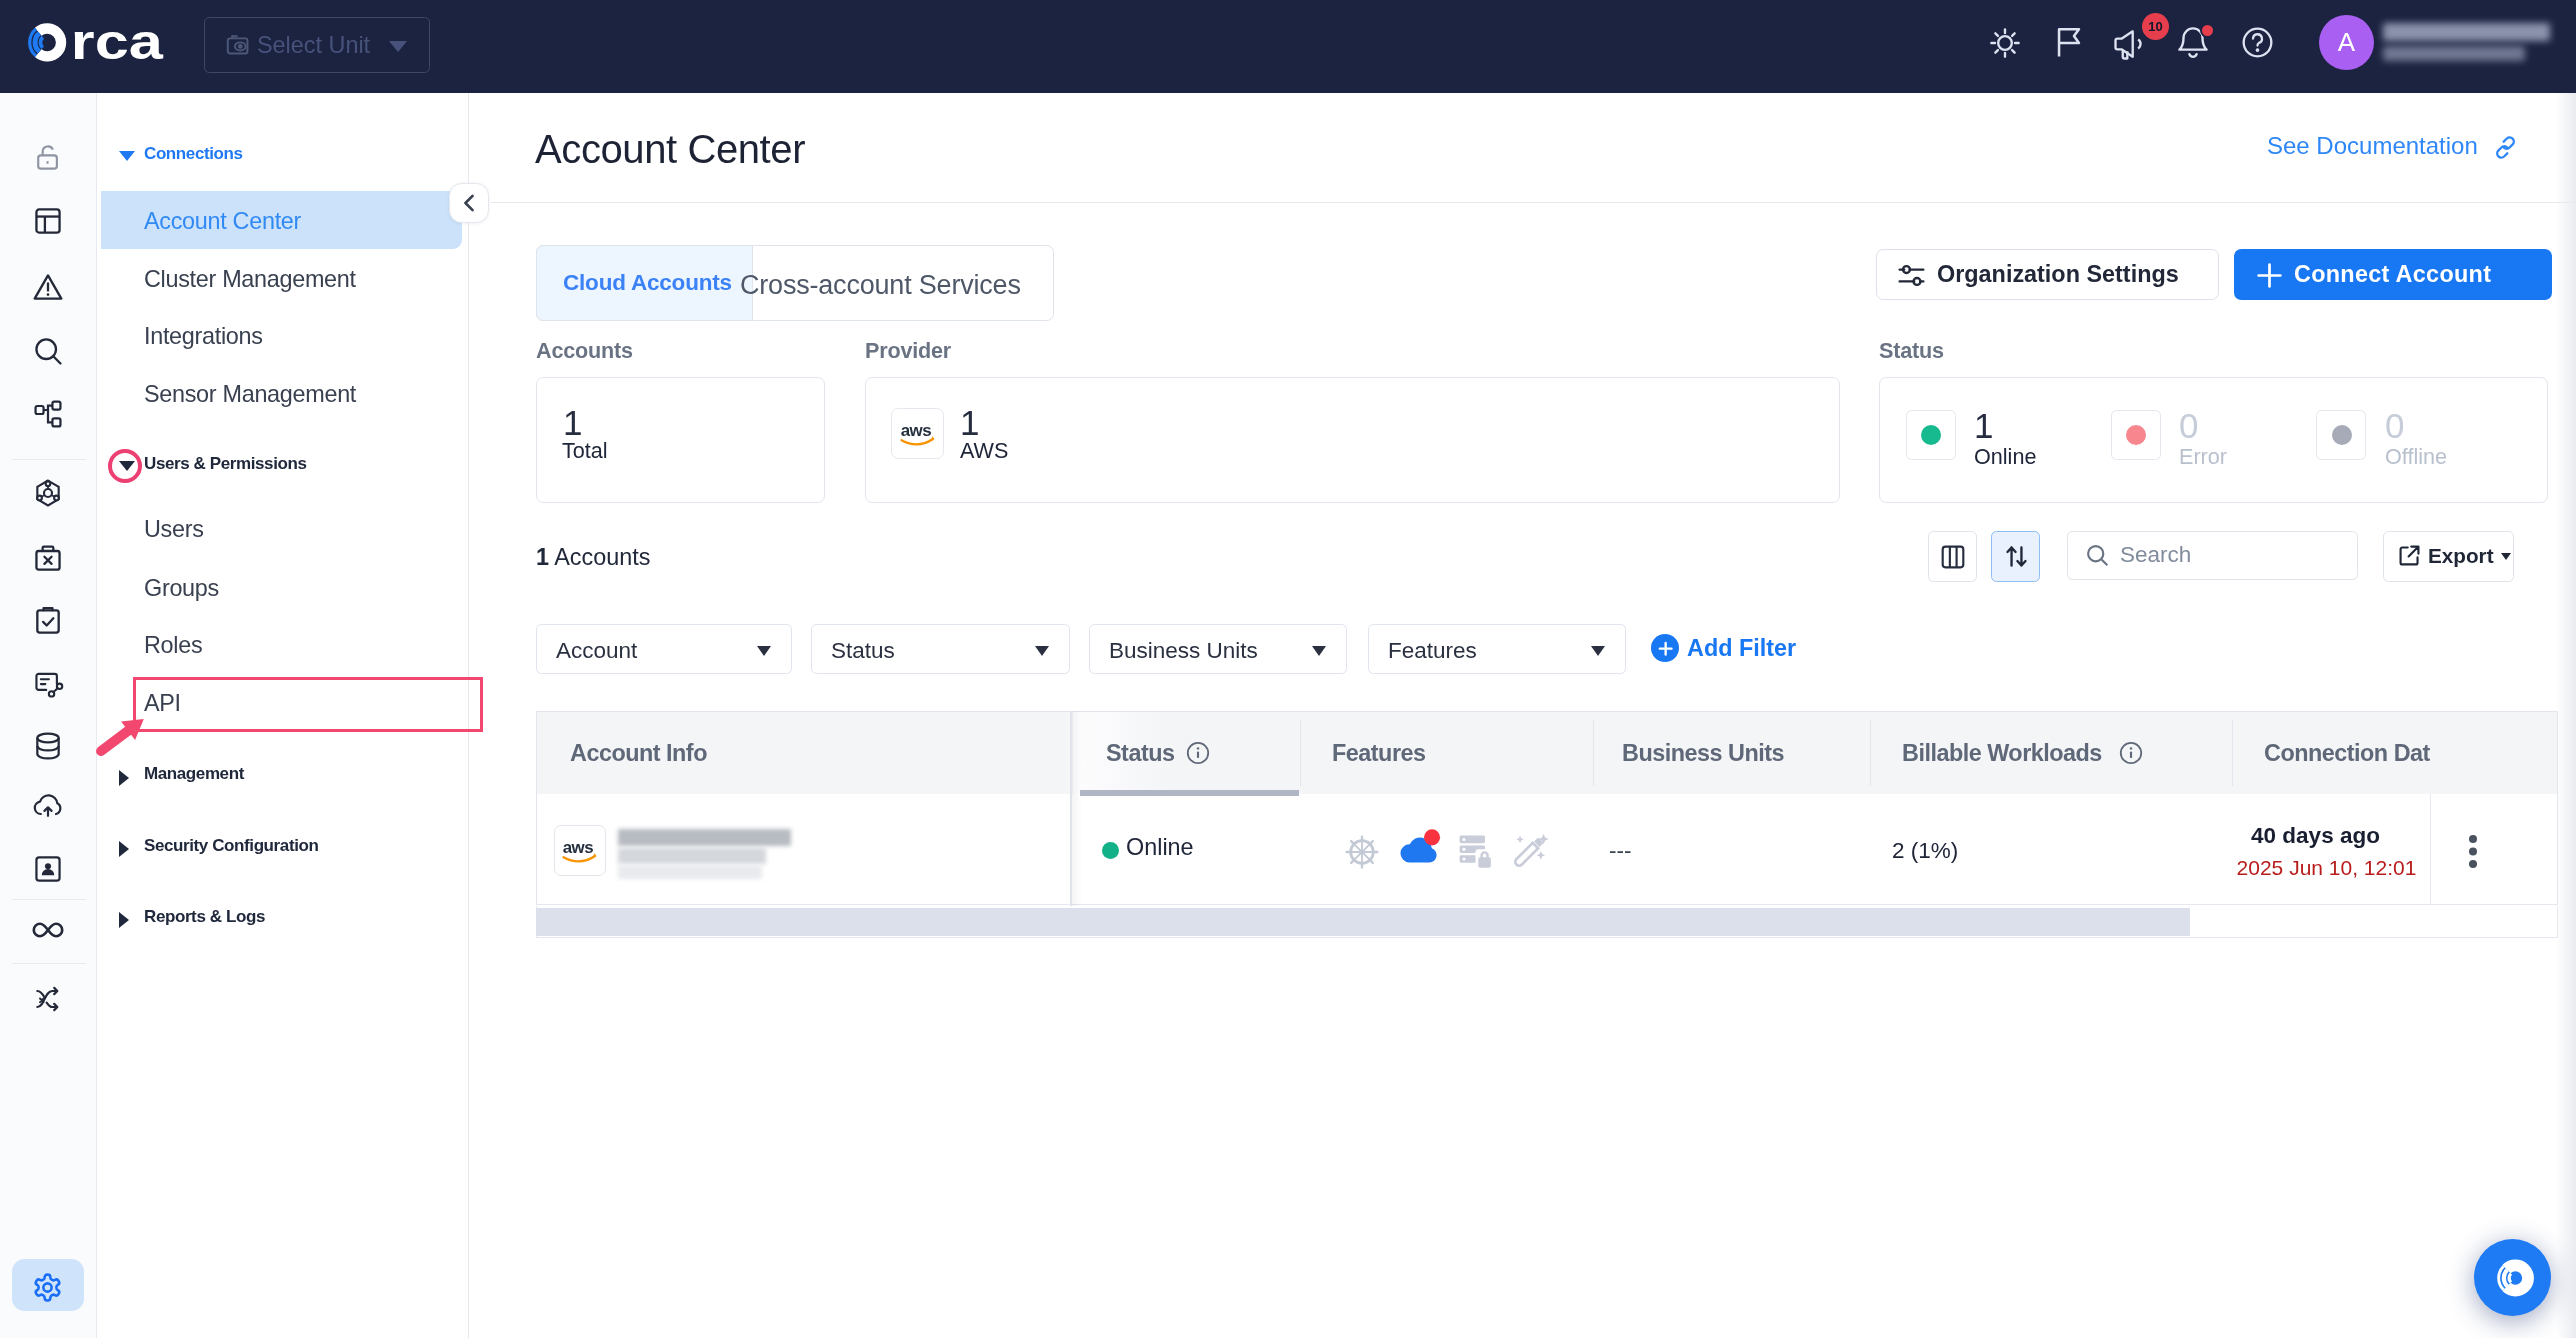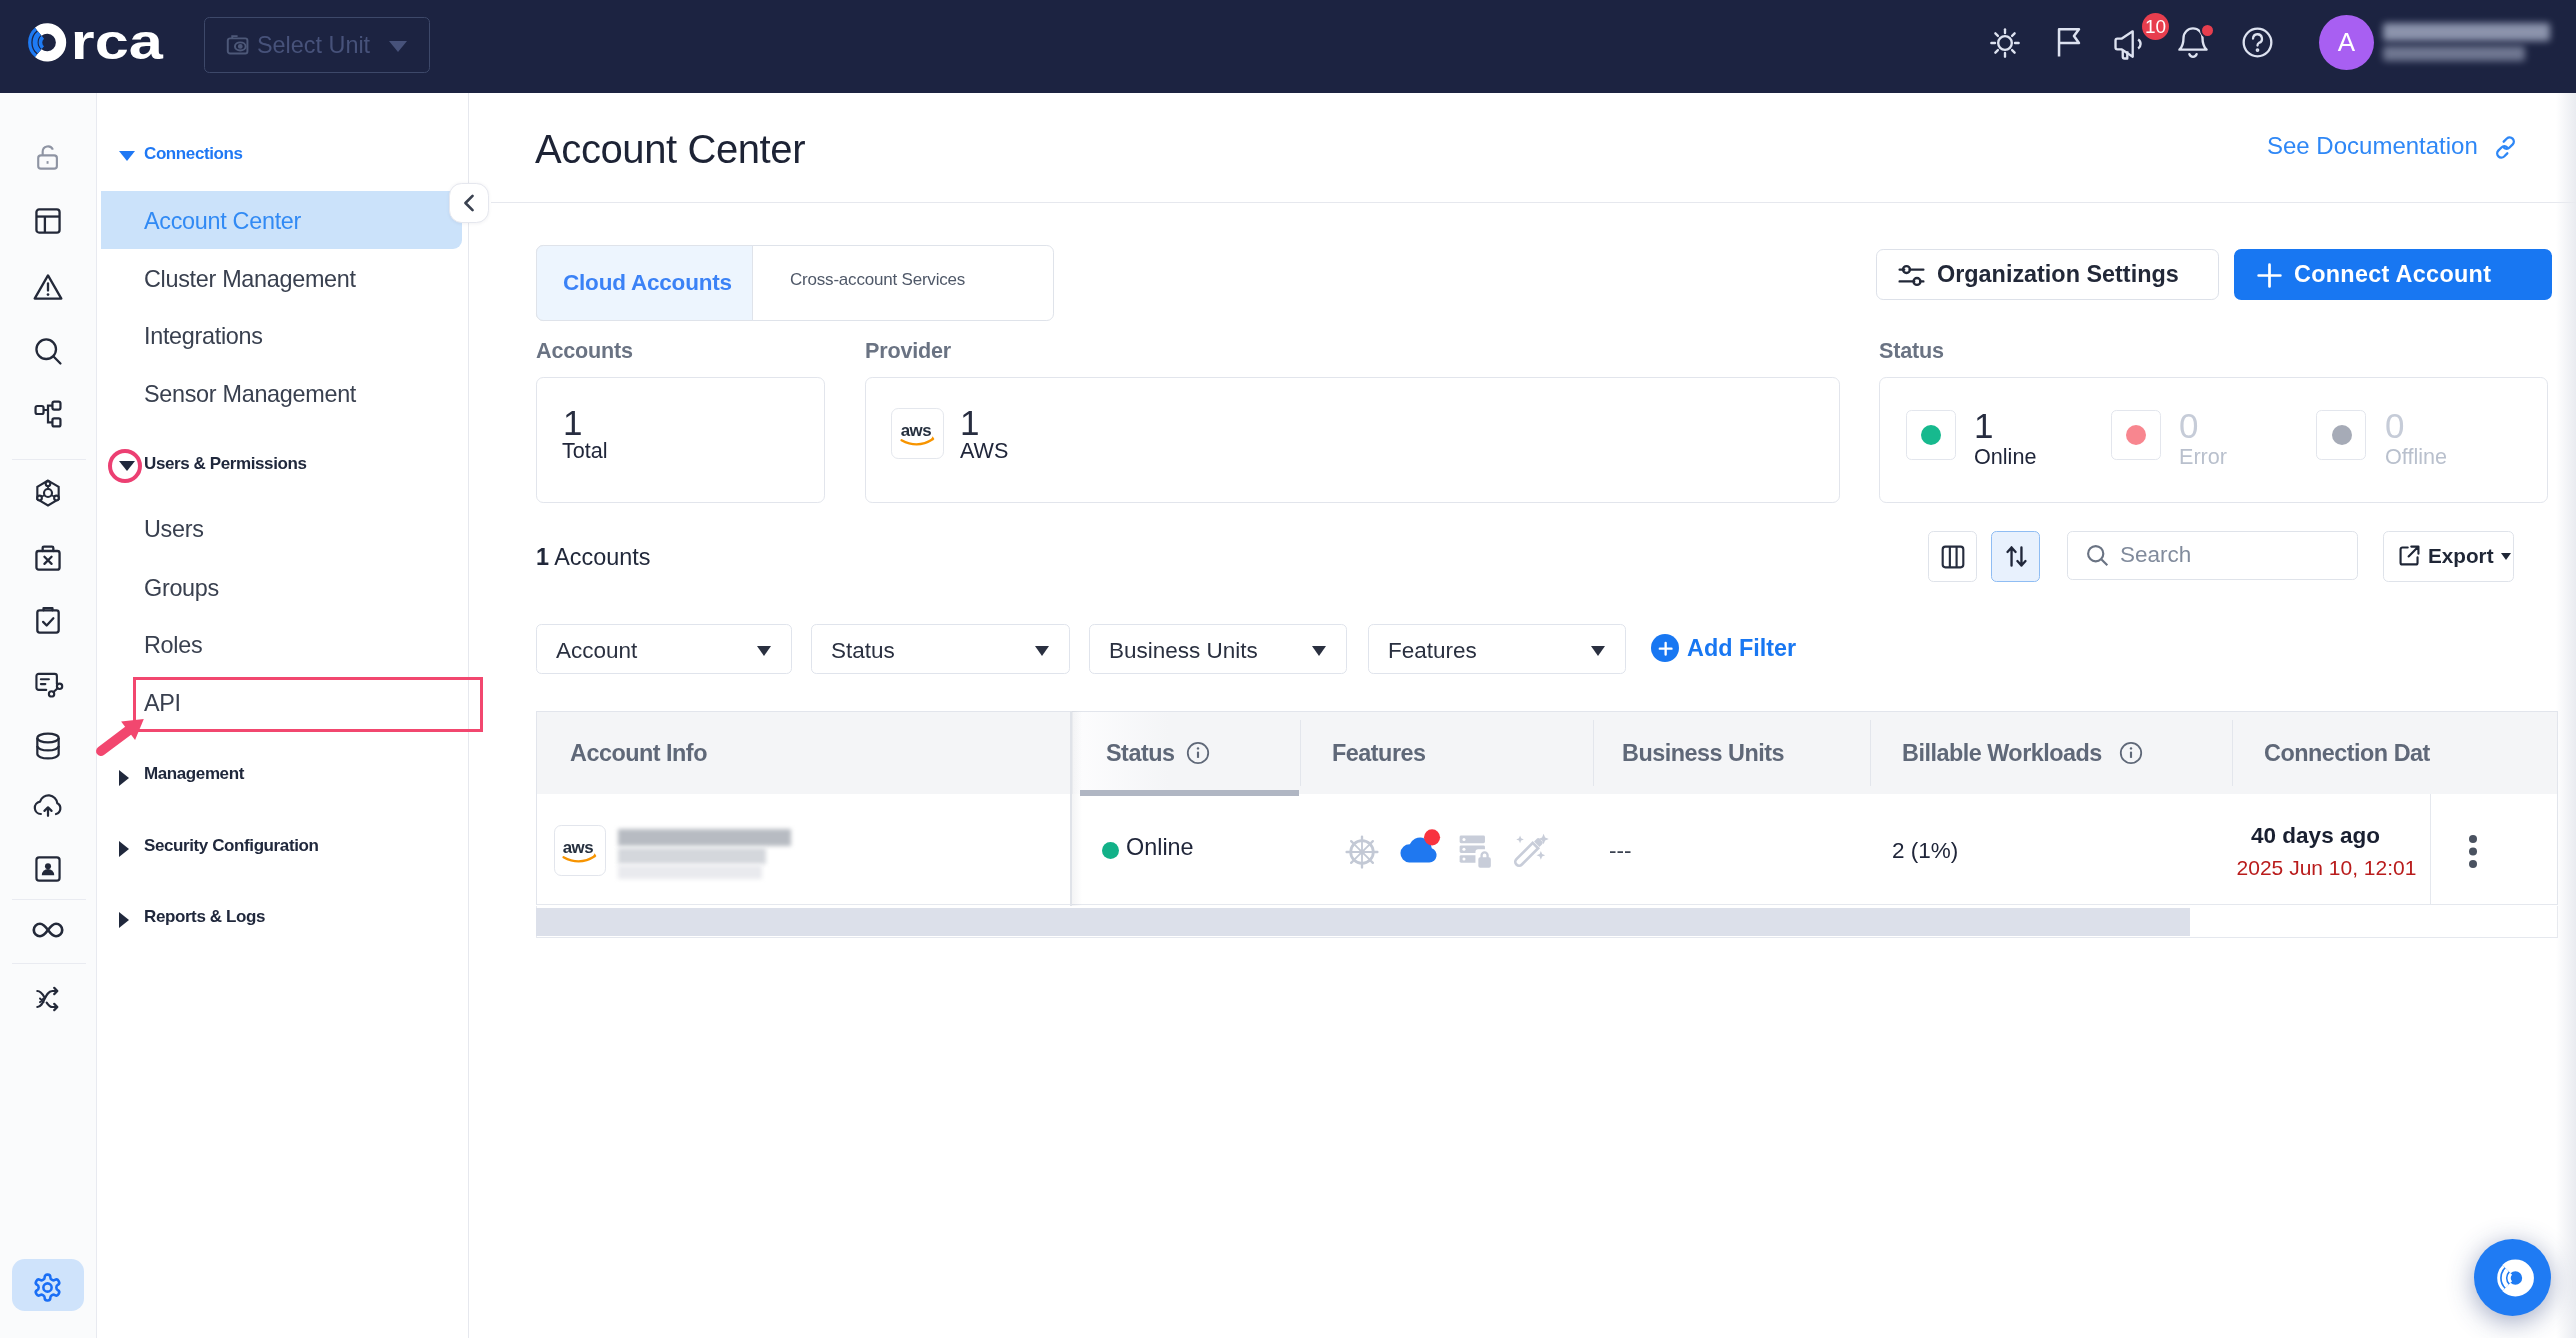--- a/index.html
+++ b/index.html
@@ -75,21 +75,21 @@
         </g>
     </svg>
     <svg class="abs hico" style="left:2050px;top:23.4px;" width="38" height="38" viewBox="0 0 42 42" fill="none" stroke="currentColor" stroke-width="2.8" stroke-linejoin="round">
       <path d="M10 37 V7 h22 l-5.5 7.5 L32 22 H10"></path>
     </svg>
     <svg class="abs hico" style="left:2111px;top:25px;" width="38" height="38" viewBox="0 0 42 42" fill="none" stroke="currentColor" stroke-width="2.6" stroke-linejoin="round">
       <path d="M5 17 v8 a2 2 0 0 0 2 2 h5 l12 8 V7 l-12 8 H7 a2 2 0 0 0 -2 2 z"></path>
       <path d="M13 28 v7 a2 2 0 0 0 2 2 h3 v-8"></path>
         <path d="M30 16 a6 6 0 0 1 0 10"></path>
     </svg>
-    <div class="abs" style="left:2142px;top:12.6px;width:27px;height:27px;border-radius:50%;background:#e73e4e;text-align:center;font-size:19px;font-weight:normal;color:#ffffff;line-height:27px;">10</div>
+    <div class="abs" style="left:2142px;top:12.6px;width:27px;height:27px;border-radius:50%;background:#e73e4e;text-align:center;font-size:13px;font-weight:bold;color:#0f172a;line-height:27px;">10</div>
     <svg class="abs hico" style="left:2174px;top:23.4px;" width="38" height="38" viewBox="0 0 42 42" fill="none" stroke="currentColor" stroke-width="2.6" stroke-linejoin="round" stroke-linecap="round">
       <path d="M21 6 a10.5 10.5 0 0 1 10.5 10.5 c0 8 2.5 11 4.5 13 H6 c2 -2 4.5 -5 4.5 -13 A 10.5 10.5 0 0 1 21 6 z"></path>
       <path d="M17 34.5 a4.2 4.2 0 0 0 8 0"></path>
     </svg>
     <div class="abs" style="left:2200px;top:22.5px;width:15.3px;height:15.3px;border-radius:50%;background:#e73e4e;border:2.7px solid #1c2341;"></div>
     <svg class="abs hico" style="left:2241px;top:26px;" width="33" height="33" viewBox="0 0 37 37" fill="none" stroke="currentColor" stroke-width="2.6" stroke-linecap="round">
       <circle cx="18.5" cy="18.5" r="15.5"></circle>
       <path d="M13.5 14 a5 5 0 1 1 6.5 5 c-1.3 .6 -1.5 1.6 -1.5 3"></path>
       <circle cx="18.5" cy="27" r="0.8" fill="currentColor"></circle>
     </svg>
@@ -219,21 +219,21 @@
     <div class="abs" style="left:2267px;top:132px;font-size:24px;color:#2e87f6;">See Documentation</div>
     <svg class="abs" style="left:2492px;top:134px;" width="27" height="27" viewBox="0 0 30 30" fill="none" stroke="#2e87f6" stroke-width="2.6" stroke-linecap="round">
       <path d="M13 8.5 l3.5 -3.5 a4.6 4.6 0 0 1 6.5 6.5 L19.5 15 a4.6 4.6 0 0 1 -6.5 0"></path>
       <path d="M17 21.5 l-3.5 3.5 a4.6 4.6 0 0 1 -6.5 -6.5 L10.5 15 a4.6 4.6 0 0 1 6.5 0"></path>
     </svg>
     <div class="abs" style="left:491px;top:202px;width:2085px;height:0;border-top:1.3px solid #e6e8ee;"></div>
 
     <div class="abs" style="left:536px;top:245px;width:518px;height:76px;border:1.3px solid #dfe3ea;border-radius:7.2px;background:#fff;"></div>
     <div class="abs" style="left:536px;top:245px;width:217px;height:76px;border:1.3px solid #dfe3ea;border-radius:7.2px 0 0 7.2px;background:#edf5fe;"></div>
     <div class="abs" style="left:563px;top:270px;font-size:22.5px;font-weight:600;color:#3b82f6;letter-spacing:-0.2px;">Cloud Accounts</div>
-    <div class="abs" style="left:790px;top:270px;font-size:17px;color:#4f5868;letter-spacing:-0.2px;">Cross-account Services</div>
+    <div class="abs" style="left:740px;top:270px;font-size:27px;color:#4f5868;letter-spacing:-0.2px;">Cross-account Services</div>
 
     <div class="abs" style="left:1876px;top:249px;width:343px;height:51px;border:1.3px solid #dde1e9;border-radius:7.2px;background:#fff;"></div>
     <svg class="abs" style="left:1896px;top:260px;" width="31" height="31" viewBox="0 0 34 34" fill="none" stroke="#222838" stroke-width="2.6" stroke-linecap="round">
       <path d="M4 10.5 h5 M15 10.5 h15"></path>
         <circle cx="11.5" cy="10.5" r="3.8"></circle>
       <path d="M4 23.5 h16 M26.5 23.5 h3.5"></path>
         <circle cx="23" cy="23.5" r="3.8"></circle>
     </svg>
     <div class="abs" style="left:1937px;top:261px;font-size:23.4px;font-weight:bold;color:#222838;">Organization Settings</div>
     <div class="abs" style="left:2234px;top:249px;width:318px;height:51px;border-radius:7.2px;background:#1877f2;"></div>

